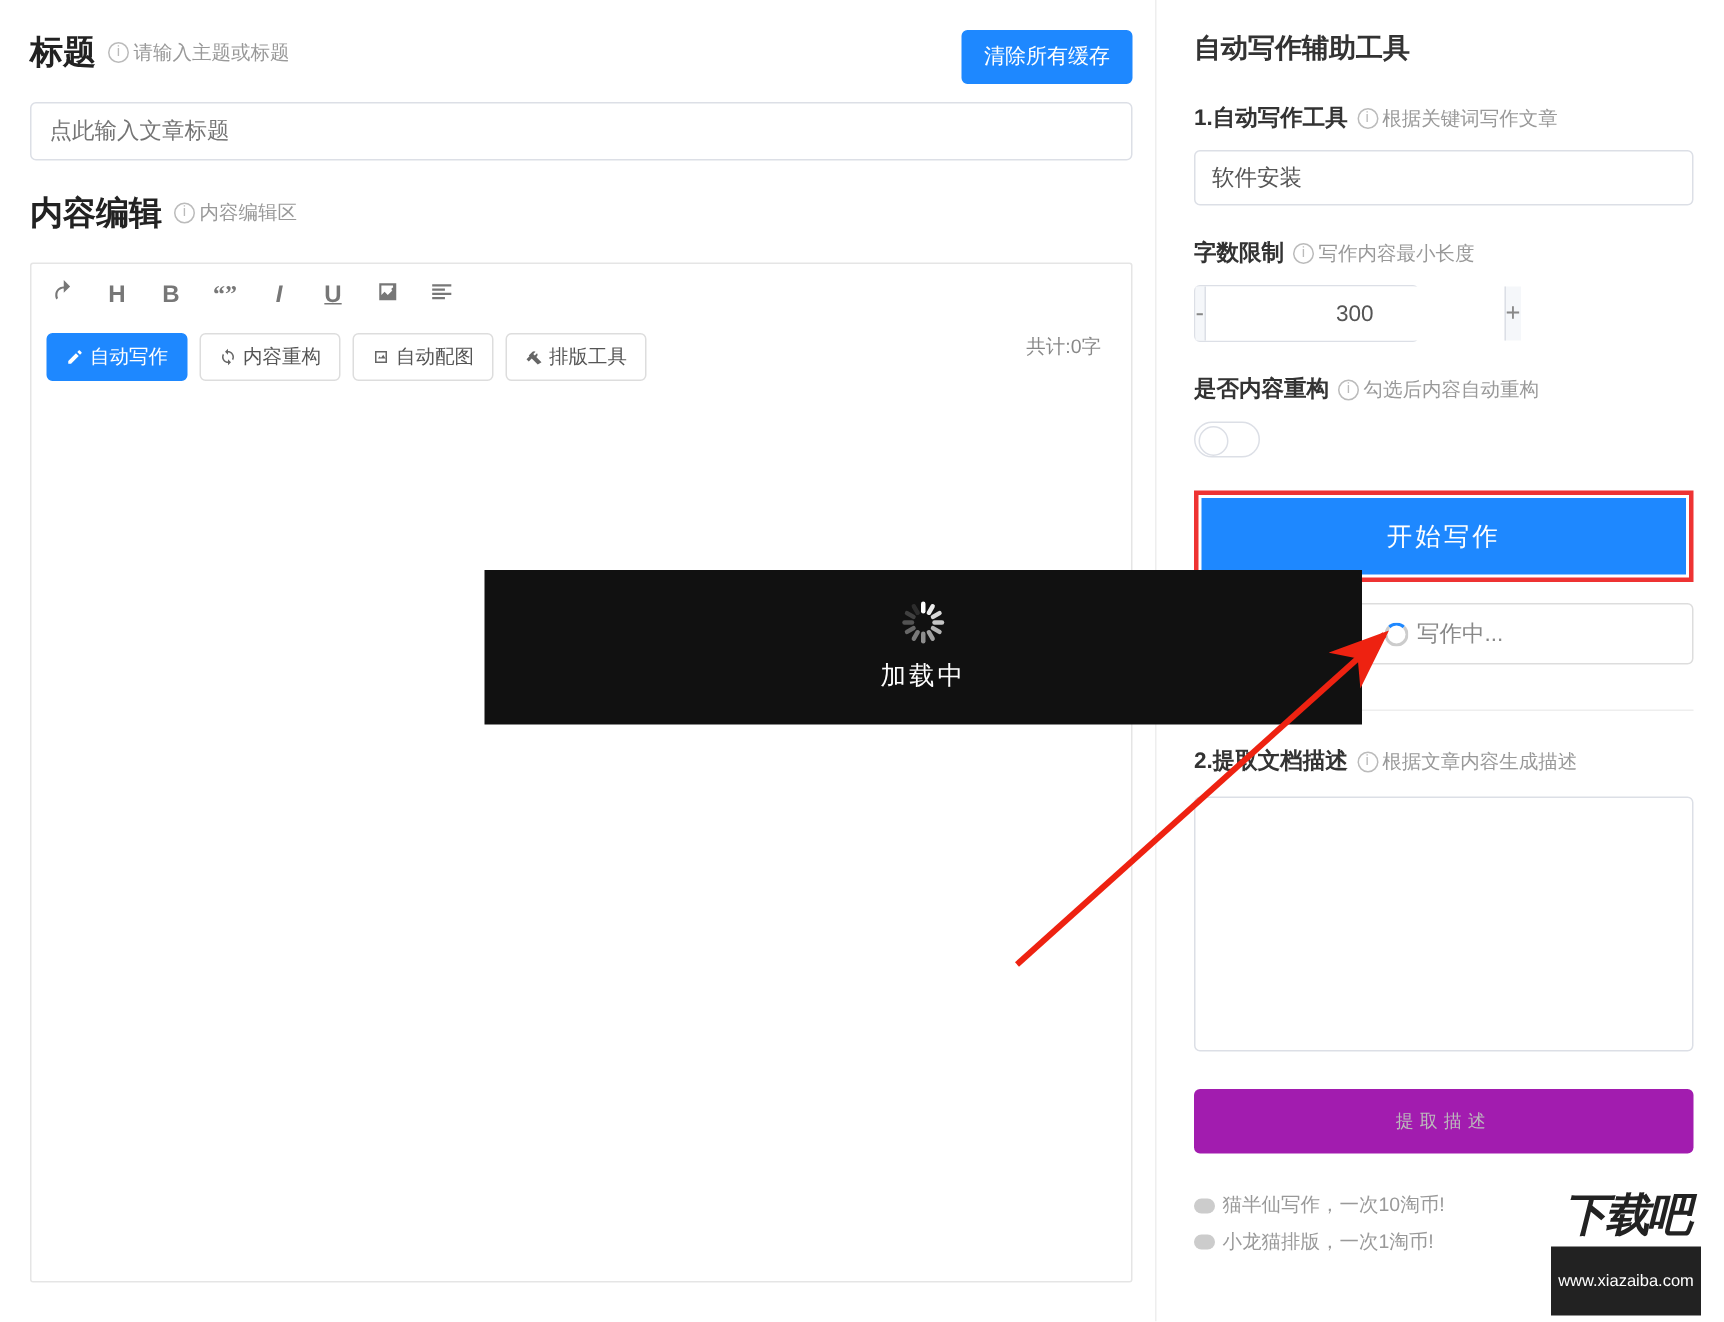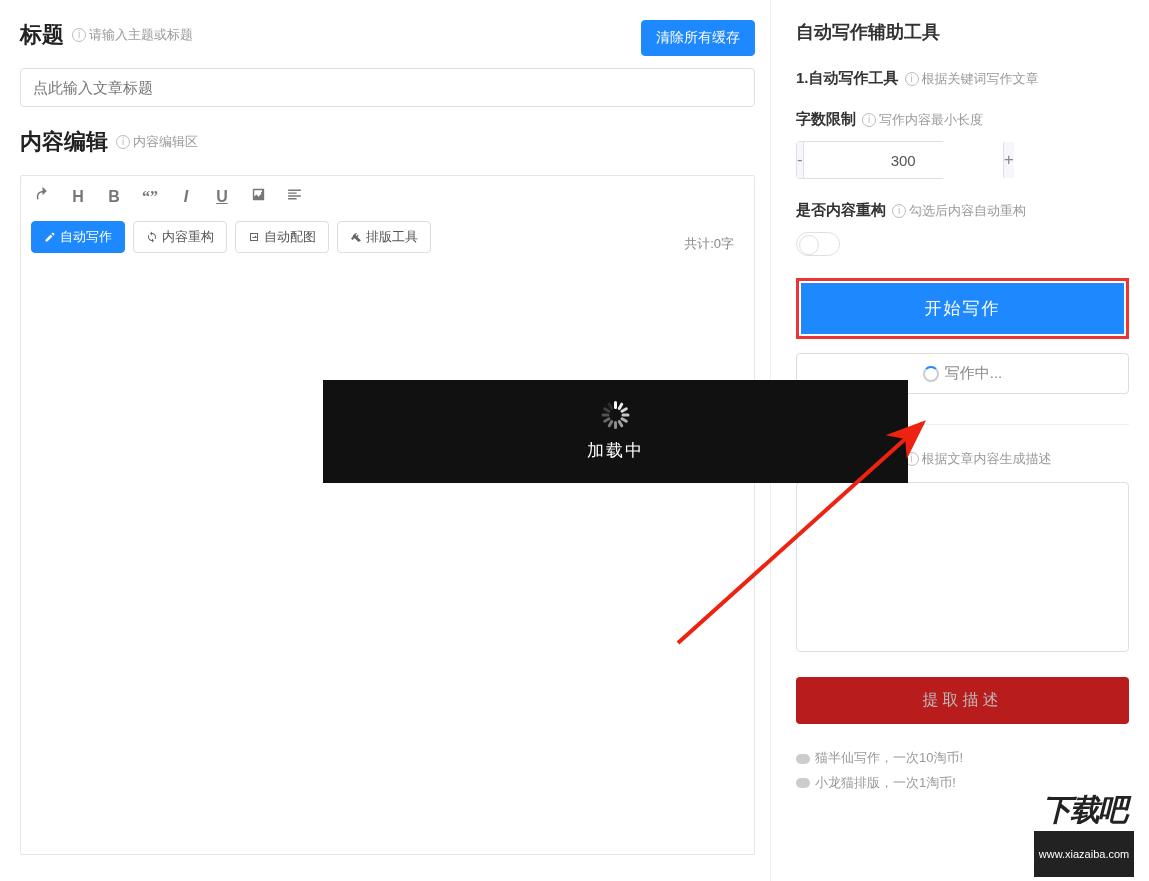--- a/index.html
+++ b/index.html
@@ -104,21 +104,21 @@
   .toolbar-icons .tbicon {
     color: #777;
     font-size: 16px;
     font-weight: 700;
     width: 18px;
     text-align: center;
   }
   .toolbar-icons svg { width: 17px; height: 17px; fill: #777; }
   .toolbar-btns {
     display: flex;
-    align-items: flex-end;
+    align-items: flex-start;
     gap: 8px;
     padding: 6px 10px 14px 10px;
     border-bottom: 0px solid #eee;
   }
   .toolbar-btns .btn {
     font-size: 13px;
     padding: 6px 12px;
   }
   .toolbar-btns .btn svg { width:12px; height:12px; margin-right:4px; }
   .toolbar-btns .btn.btn-primary svg { fill:#fff; }
@@ -235,25 +235,25 @@
   .desc-area {
     width: 100%;
     height: 170px;
     border: 1px solid #dcdfe6;
     border-radius: 4px;
     margin-bottom: 22px;
     resize: none;
   }
   .extract-btn {
     width: 100%;
-    background: #b91c1c;
+    background: #a21caf;
     border: none;
     border-radius: 4px;
     color: #bbb;
-    font-size: 16px;
+    font-size: 12px;
     padding: 13px 0;
     letter-spacing: 4px;
     margin-bottom: 22px;
   }
   .notes { font-size: 13px; color: #999; line-height: 1.9; }
   .notes .cloud-icon {
     display:inline-block; width:14px; height:10px;
     background:#ccc; border-radius:6px; margin-right:5px;
     vertical-align: middle;
   }
@@ -410,20 +410,21 @@
     <h3 class="panel-title">自动写作辅助工具</h3>
 
     <div class="side-block">
       <div class="side-label">
         <span>1.自动写作工具</span>
         <span class="hint">
           <span class="hint-icon">i</span>
           <span>根据关键词写作文章</span>
         </span>
       </div>
+      <input type="text" class="side-input" value="软件安装" style="">
     </div>
 
     <div class="side-block">
       <div class="side-label">
         <span>字数限制</span>
         <span class="hint">
           <span class="hint-icon">i</span>
           <span>写作内容最小长度</span>
         </span>
       </div>

